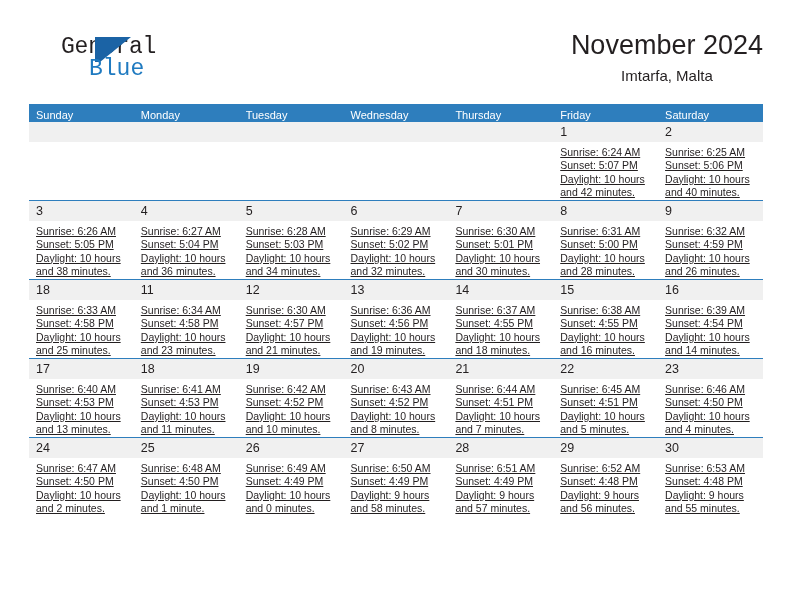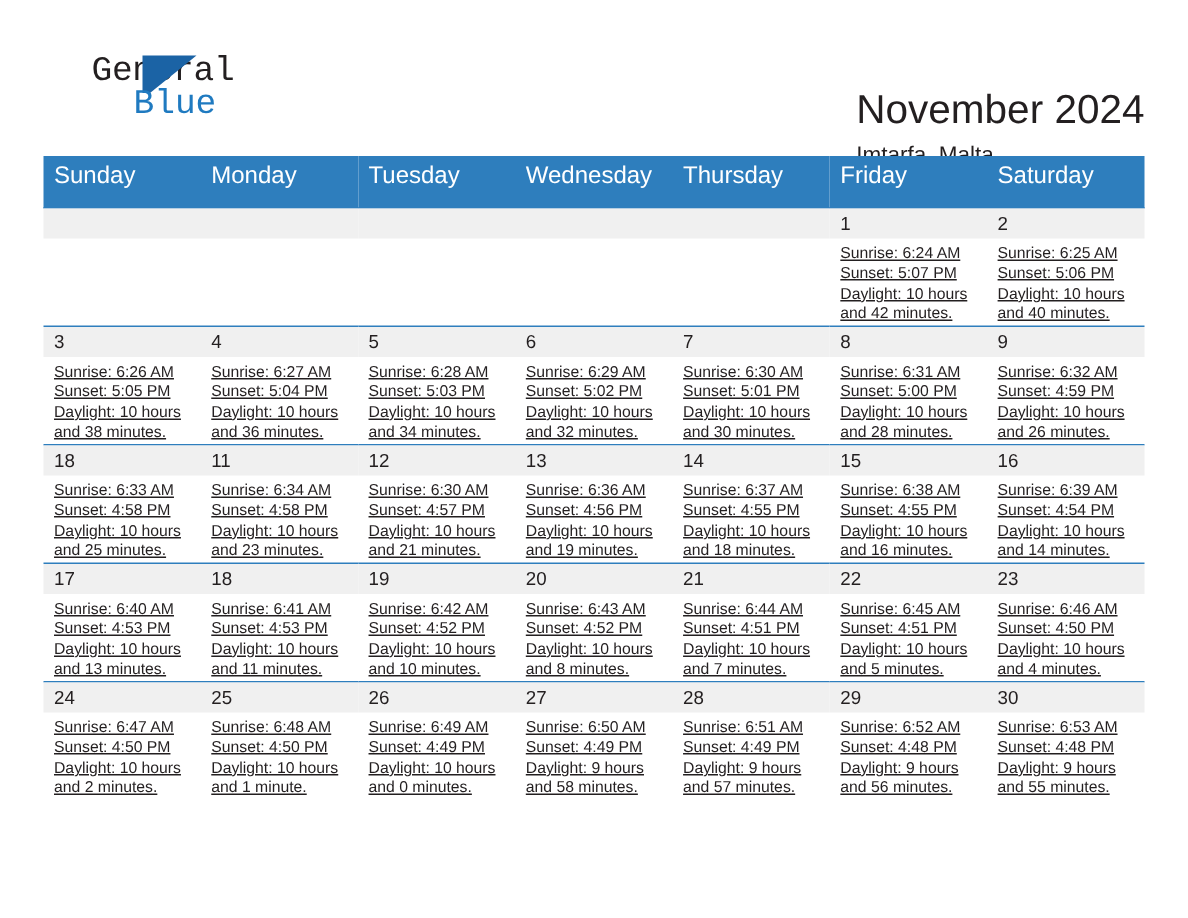--- a/index.html
+++ b/index.html
@@ -78,22 +78,21 @@
     width: 0;
     height: 0;
     border-top: 25px solid #1b63a5;
     border-right: 31px solid transparent;
   }
 
   .title-block {
     position: absolute;
     right: 0;
     top: 0;
-    text-align: left;
-    margin-top: 28px;
+    text-align: center;
   }
   .cal-title {
     font-size: 27px;
     color: #231f20;
     line-height: 34px;
     white-space: nowrap;
   }
   .cal-sub {
     font-size: 15px;
     color: #231f20;
@@ -107,24 +106,24 @@
     position: absolute;
     left: 29px;
     top: 104px;
     width: 734px;
     border-collapse: collapse;
     table-layout: fixed;
   }
   .calendar th {
     background: #2e7ebd;
     color: #ffffff;
-    font-size: 16px;
+    font-size: 11px;
     font-weight: normal;
     text-align: left;
-    padding: 5px 0 11px 7px;
+    padding: 5px 0 0 7px;
     height: 12px;
     border: none;
   }
   .calendar td {
     vertical-align: top;
     padding: 0;
     border-top: 1px solid #2e7ebd;
     background: #ffffff;
     height: 78px;
     width: 104.85px;

